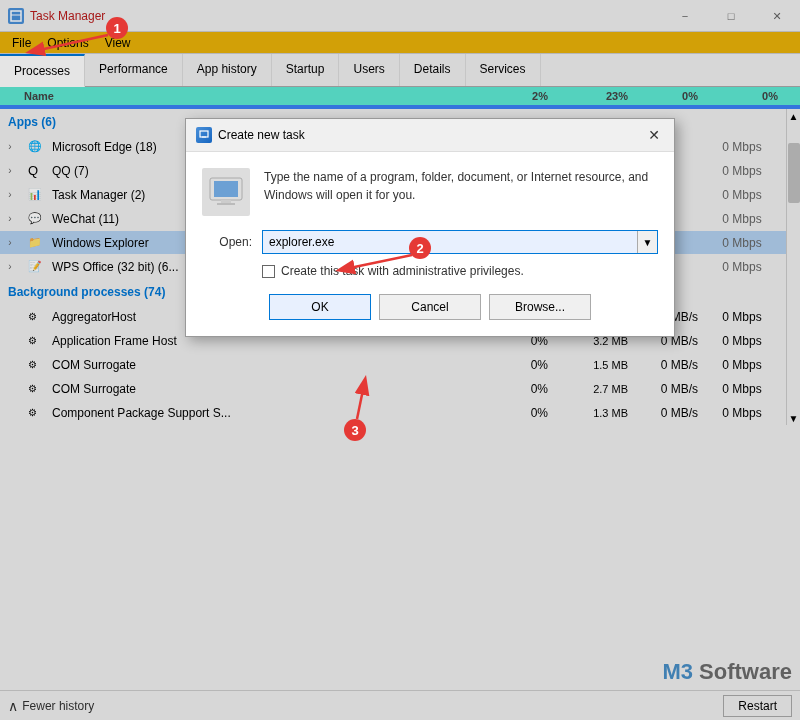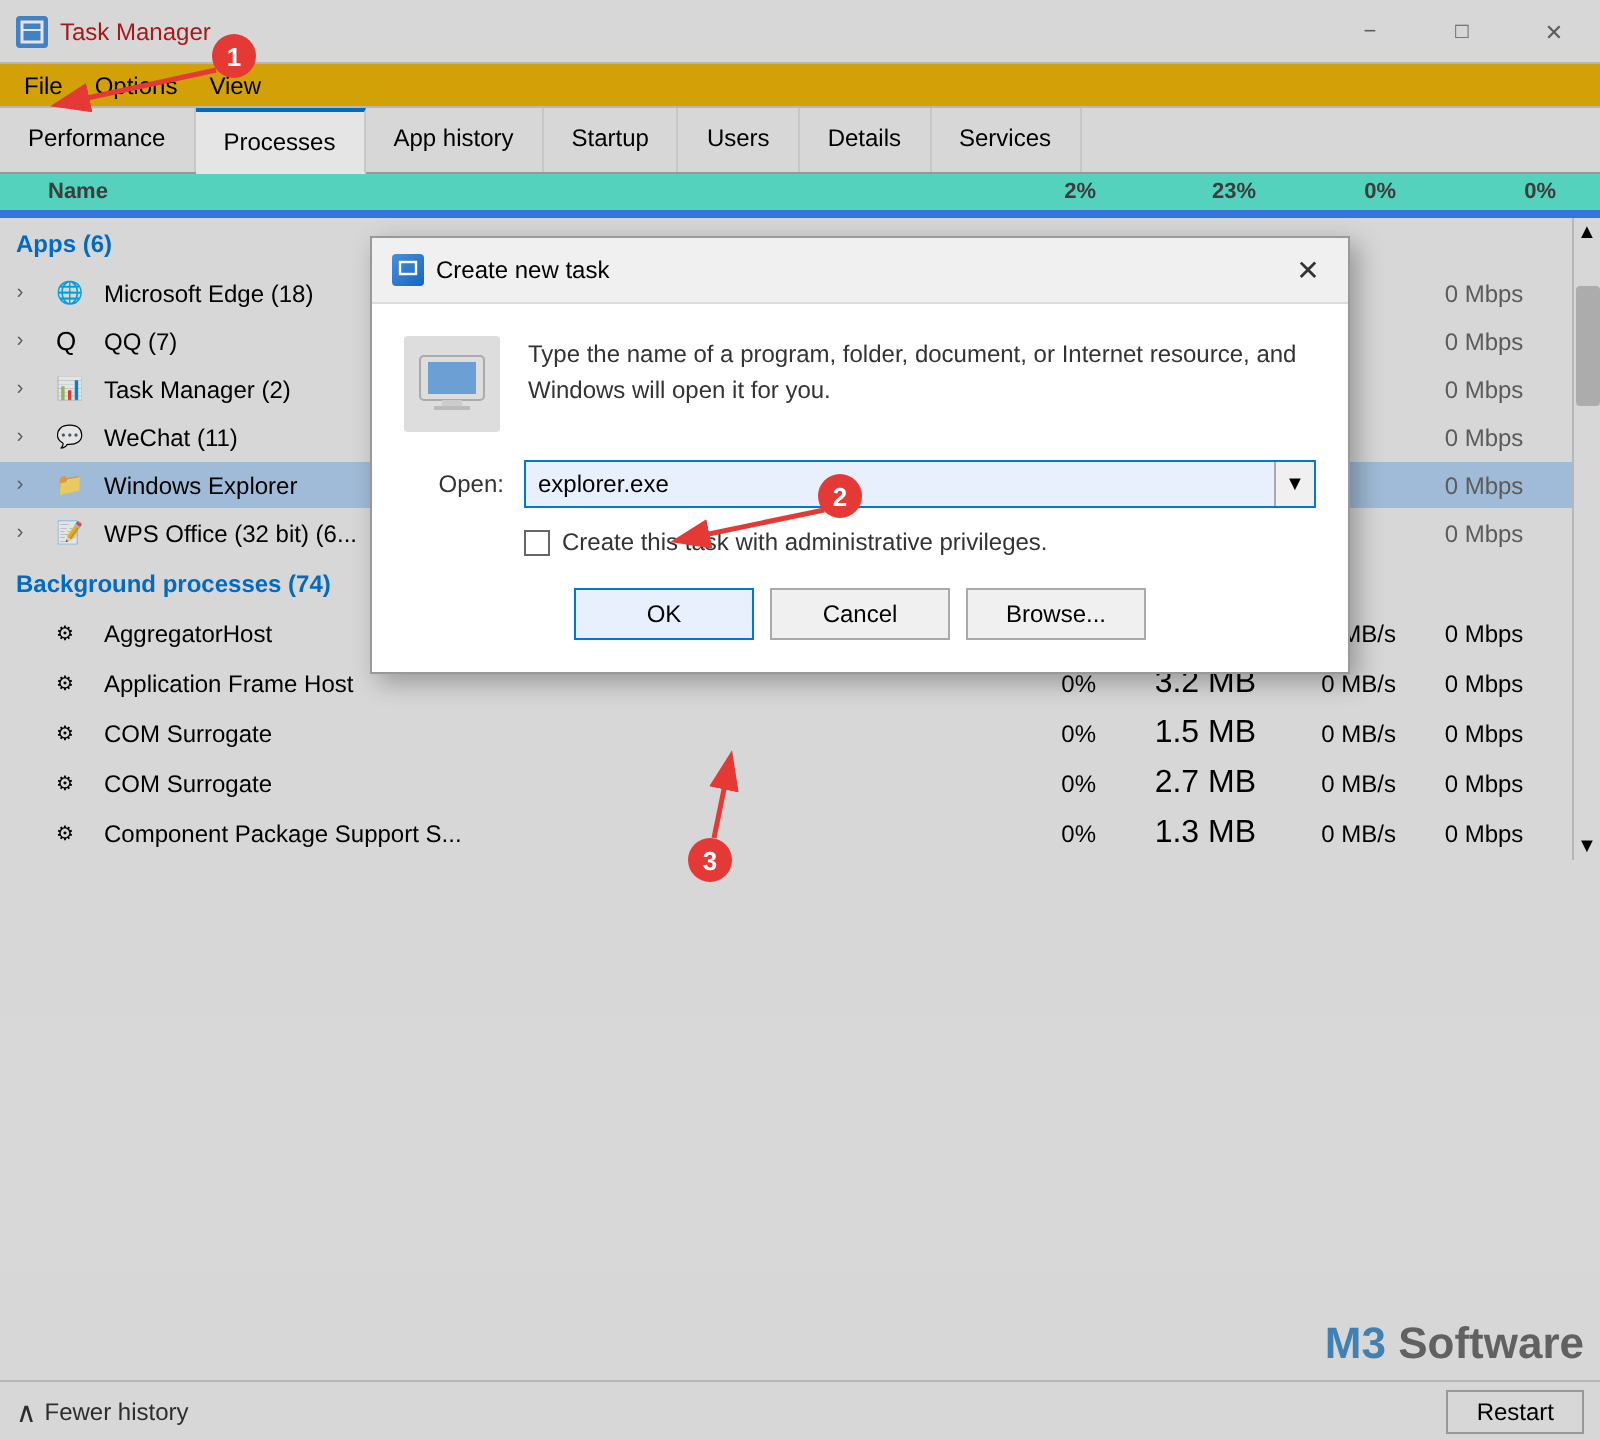--- a/index.html
+++ b/index.html
@@ -86,21 +86,21 @@
     .process-row {
       display: flex;
       align-items: center;
       padding: 3px 0;
       border-bottom: 1px solid #f0f0f0;
       min-height: 24px;
     }
     .proc-icon { width: 20px; margin-left: 8px; font-size: 11px; }
     .proc-name { flex: 1; font-size: 12px; padding-left: 4px; }
     .proc-cpu { width: 70px; text-align: right; padding-right: 8px; font-size: 12px; }
-    .proc-mem { width: 80px; text-align: right; padding-right: 8px; font-size: 16px; }
+    .proc-mem { width: 80px; text-align: right; padding-right: 8px; font-size: 11px; }
     .proc-disk { width: 70px; text-align: right; padding-right: 8px; font-size: 12px; }
     .proc-net { width: 80px; text-align: center; padding-right: 8px; font-size: 12px; }
 
     .proc-expand { width: 20px; display: flex; align-items: center; justify-content: center; cursor: pointer; color: #666; font-size: 10px; }
 
     
     .status-bar {
       height: 30px;
       background: #f0f0f0;
       border-top: 1px solid #ccc;
@@ -248,21 +248,21 @@
     .dialog-checkbox {
       width: 13px; height: 13px;
       border: 1px solid #666;
       background: white;
       cursor: pointer;
     }
     .dialog-buttons {
       display: flex; justify-content: center; gap: 8px;
     }
     .dlg-btn {
-      width: 90px;
+      width: 102px;
       padding: 5px 0;
       font-size: 12px;
       cursor: pointer;
       border: 1px solid #aaa;
       background: #f0f0f0;
       text-align: center;
     }
     .dlg-btn.primary {
       background: #e8f0fe;
       border-color: #0078d7;
@@ -318,22 +318,22 @@
   </div>
 </div>
 
 <div class="menu-bar">
   <div class="menu-item">File</div>
   <div class="menu-item">Options</div>
   <div class="menu-item">View</div>
 </div>
 
 <div class="tabs">
+  <div class="tab active">Processes</div>
   <div class="tab">Performance</div>
-  <div class="tab active">Processes</div>
   <div class="tab">App history</div>
   <div class="tab">Startup</div>
   <div class="tab">Users</div>
   <div class="tab">Details</div>
   <div class="tab">Services</div>
 </div>
 
 <div class="col-headers-row">
   <div style="width:20px"></div>
   <div style="width:200px; padding-left:4px;">Name</div>

